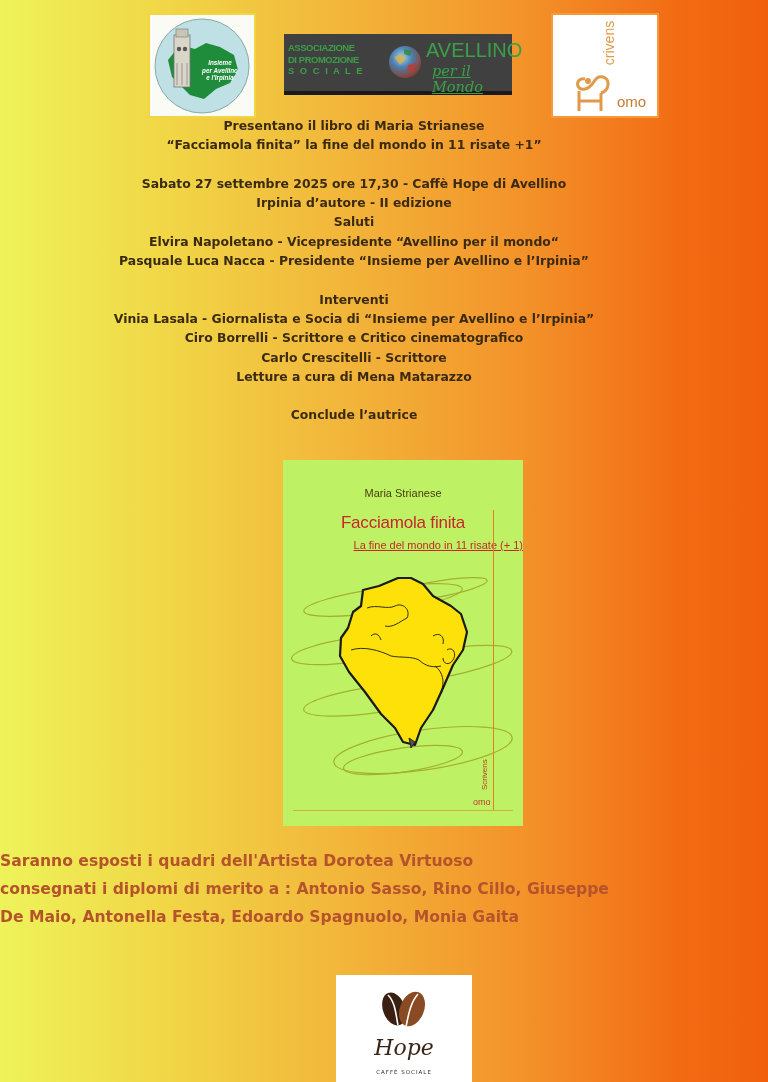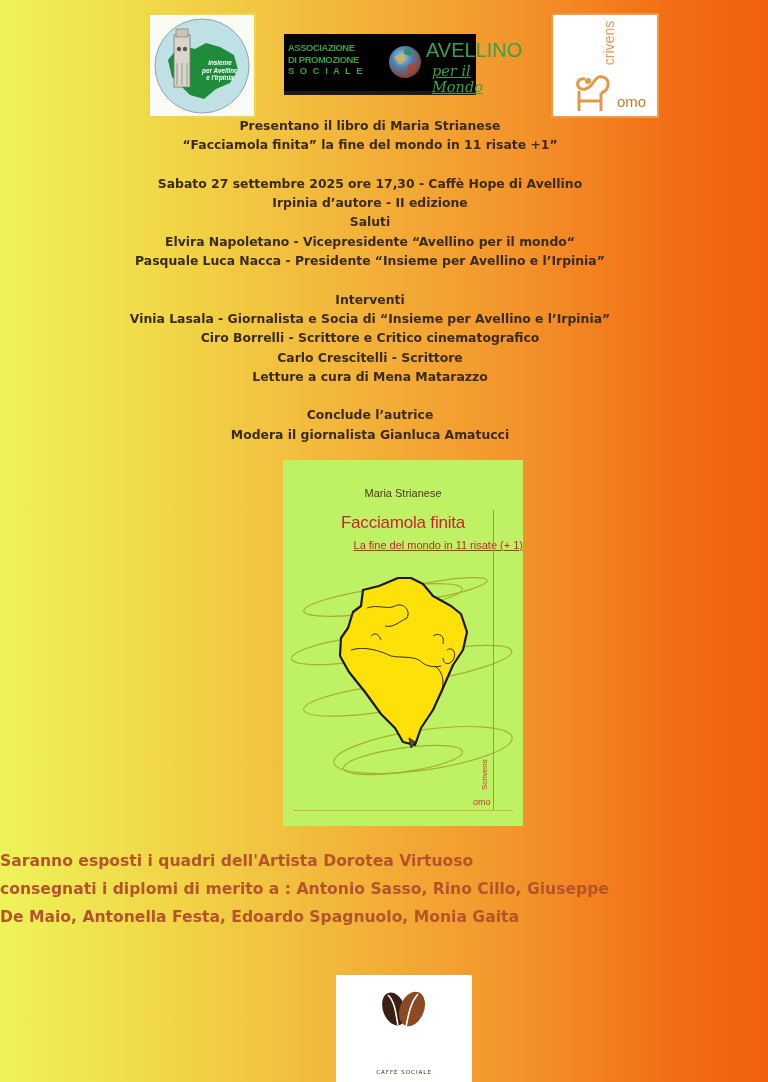--- a/index.html
+++ b/index.html
@@ -4,25 +4,25 @@
 <style>
   * { margin:0; padding:0; box-sizing:border-box; }
   html, body { width:768px; height:1082px; overflow:hidden; }
   body {
     position:relative;
     background: linear-gradient(90deg, #eef35a 0%, #f1d646 22%, #f2b53a 45%, #f3932a 68%, #f26c14 88%, #f0600c 100%);
     font-family: "DejaVu Sans", "Liberation Sans", sans-serif;
   }
   .logo-box { position:absolute; background:#fff; }
   #logo1 { left:148px; top:13px; width:108px; height:105px; background:#fbfbf6; border:2px solid #f2d542; }
-  #logo2 { left:284px; top:34px; width:192px; height:61px; background:#000000; border-bottom:4px solid #1a1a1a; }
+  #logo2 { left:284px; top:34px; width:228px; height:61px; background:#404040; border-bottom:4px solid #1a1a1a; }
   #logo3 { left:551px; top:13px; width:108px; height:105px; background:#fff; border:2px solid #f59a3c; }
 
   .info {
-    position:absolute; left:16px; width:708px; text-align:center;
+    position:absolute; left:0; width:708px; text-align:center;
     color:#3b2a12; font-weight:bold; font-size:12.4px; line-height:19.3px;
   }
   .info .line { display:block; white-space:nowrap; }
   .info .gap { display:block; height:19.3px; }
 
   #book {
     position:absolute; left:283px; top:460px; width:240px; height:366px;
     background:#bef264;
   }
   #book .author { position:absolute; left:0; right:0; top:27px; text-align:center; font-size:11px; color:#4a3b10; font-family:"Liberation Sans", sans-serif; }
@@ -109,21 +109,20 @@
   <span class="line">Elvira Napoletano - Vicepresidente “Avellino per il mondo“</span>
   <span class="line">Pasquale Luca Nacca - Presidente “Insieme per Avellino e l’Irpinia”</span>
   <span class="gap"></span>
   <span class="line">Interventi</span>
   <span class="line">Vinia Lasala - Giornalista e Socia di “Insieme per Avellino e l’Irpinia”</span>
   <span class="line">Ciro Borrelli - Scrittore e Critico cinematografico</span>
   <span class="line">Carlo Crescitelli - Scrittore</span>
   <span class="line">Letture a cura di Mena Matarazzo</span>
   <span class="gap"></span>
   <span class="line">Conclude l’autrice</span>
-  <span class="line">Modera il giornalista Gianluca Amatucci</span>
 </div>
 
 <div id="book">
   <div class="author">Maria Strianese</div>
   <div class="btitle">Facciamola finita</div>
   <div class="bsub">La fine del mondo in 11 risate (+ 1)</div>
   <svg width="240" height="366" viewBox="0 0 240 366">
     <g fill="none" stroke="#9a9a20" stroke-width="1.2" opacity=".75">
       <ellipse cx="70" cy="190" rx="62" ry="12" transform="rotate(-8 70 190)"></ellipse>
       <ellipse cx="150" cy="205" rx="80" ry="14" transform="rotate(-10 150 205)"></ellipse>
@@ -156,14 +155,15 @@
   <span class="line">De Maio, Antonella Festa, Edoardo Spagnuolo, Monia Gaita</span>
 </div>
 
 <div id="hope">
   <svg style="position:absolute;left:40px;top:14px" width="56" height="44" viewBox="0 0 56 44">
     <ellipse cx="18" cy="20" rx="11" ry="17" fill="#3a1f12" transform="rotate(-20 18 20)"></ellipse>
     <path d="M12 6 C20 14 20 28 22 36" stroke="#fff" stroke-width="1.6" fill="none"></path>
     <ellipse cx="36" cy="20" rx="12" ry="18" fill="#8a4a24" transform="rotate(22 36 20)"></ellipse>
     <path d="M42 5 C34 14 32 28 30 38" stroke="#fff" stroke-width="1.6" fill="none"></path>
   </svg>
+  <div class="word">Hope</div>
   <div class="sub">CAFFÈ SOCIALE</div>
 </div>
 
 </body></html>

